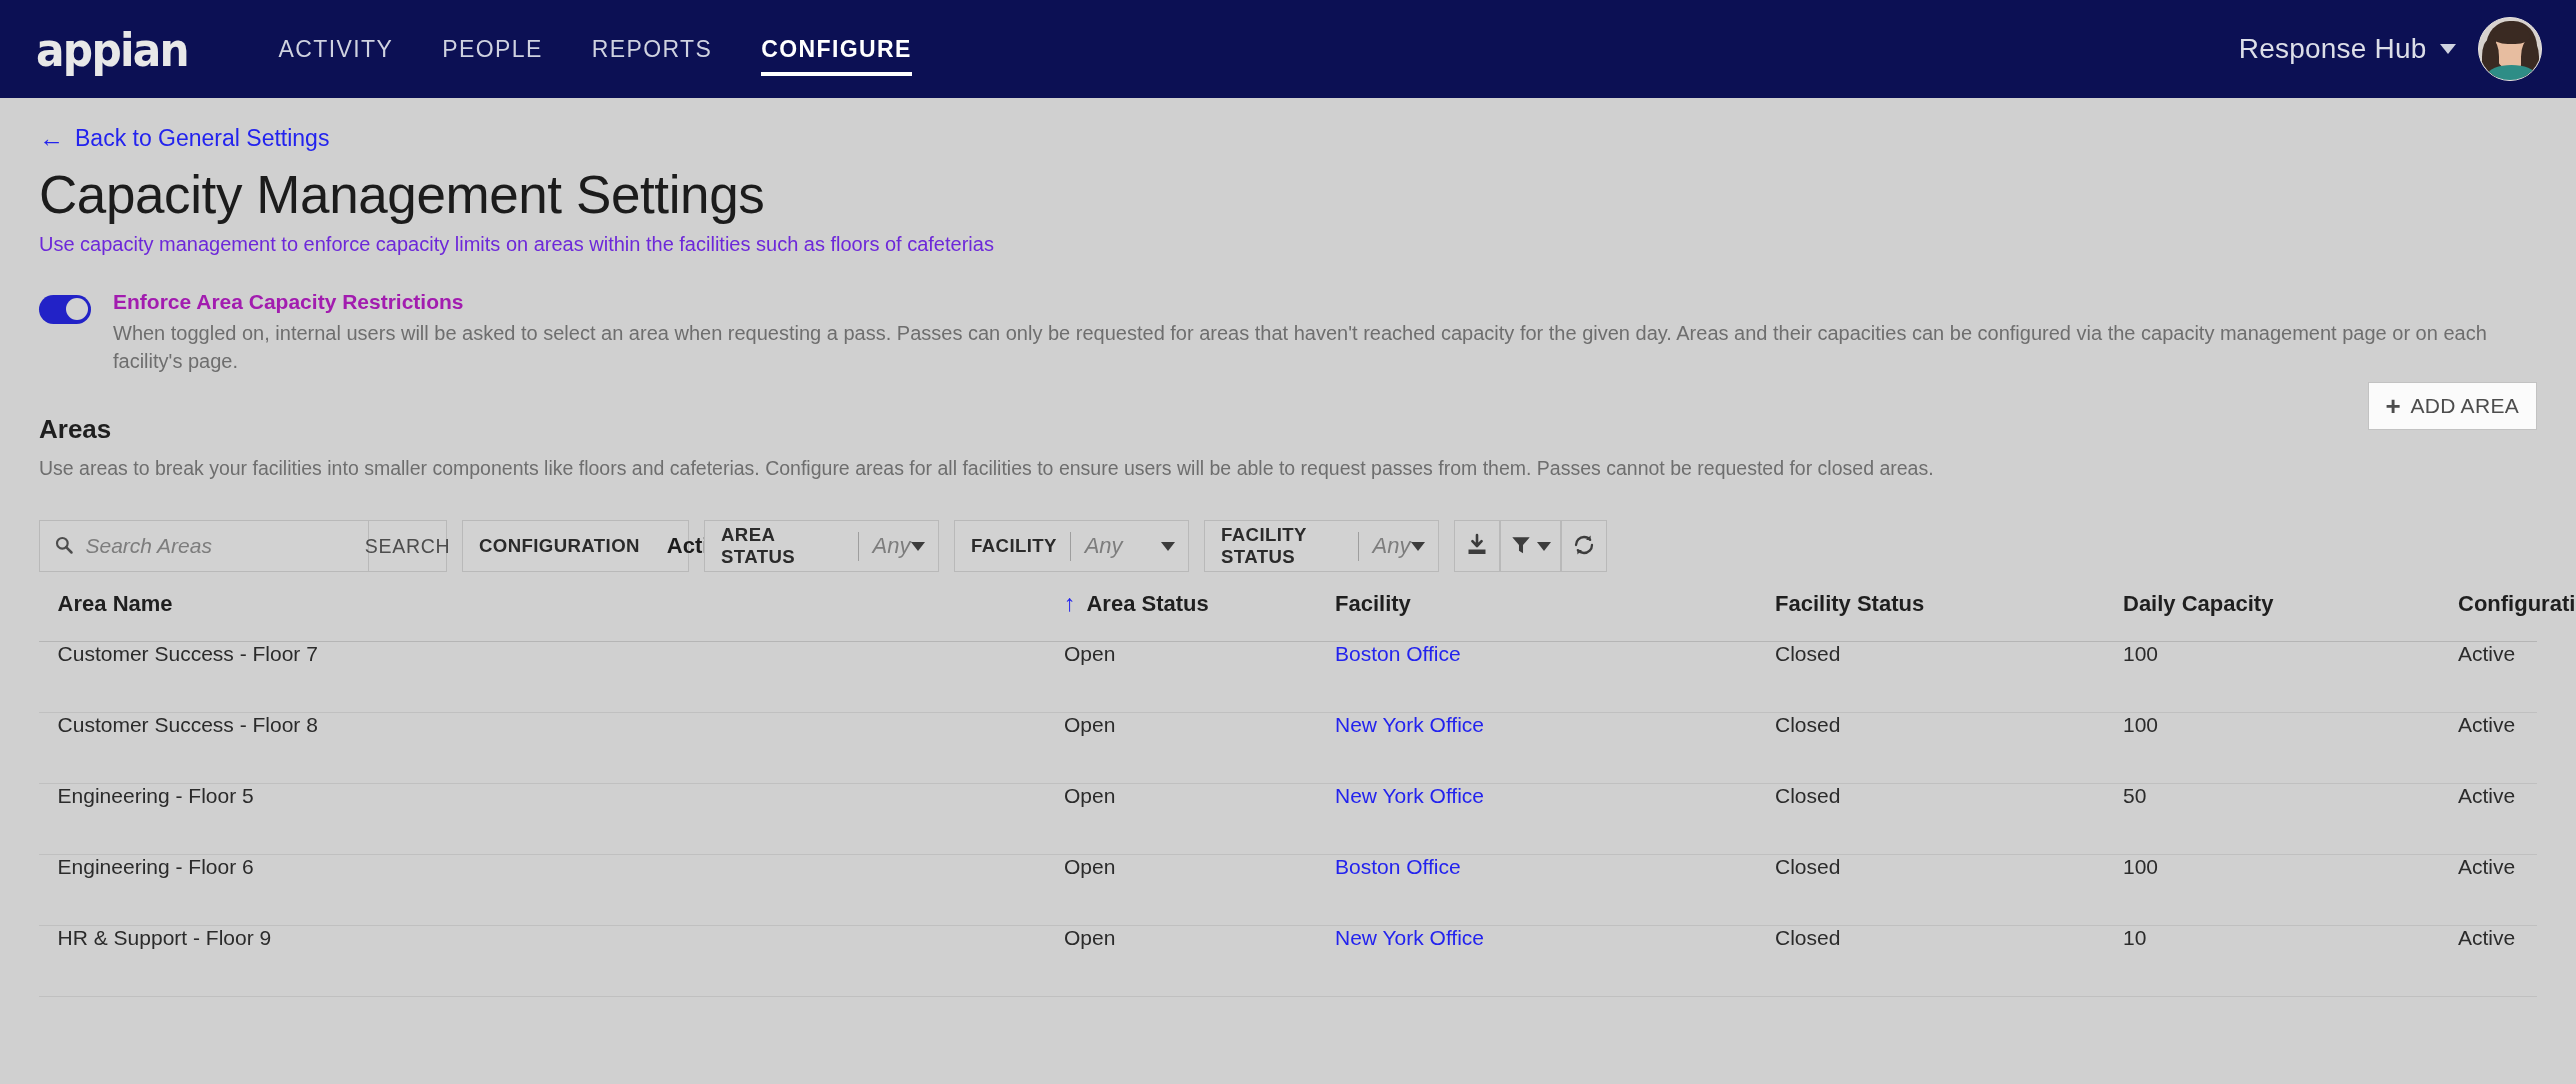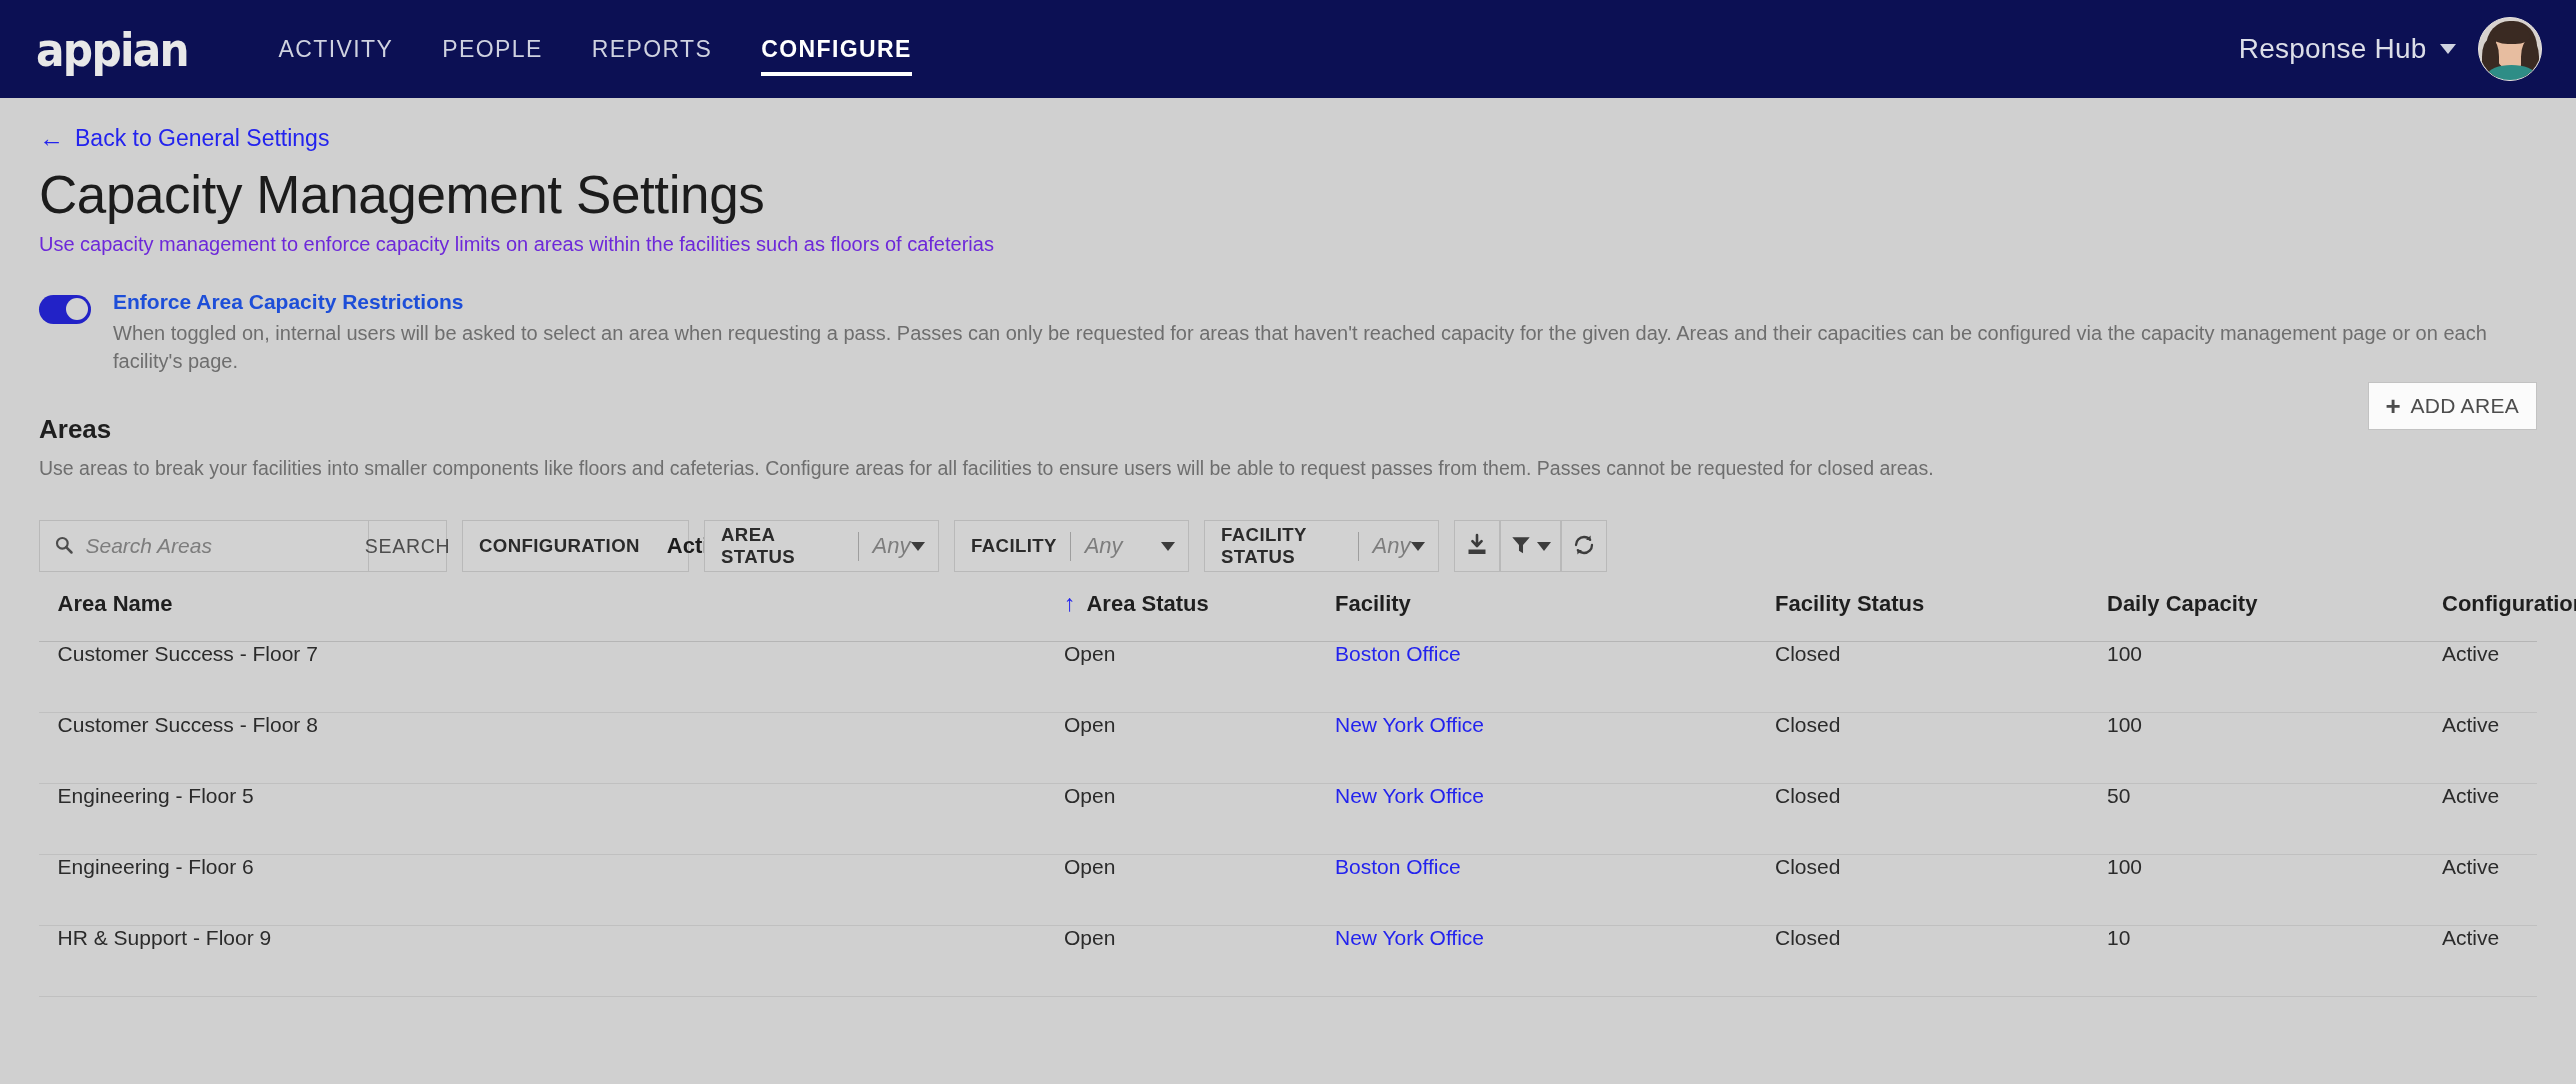--- a/index.html
+++ b/index.html
@@ -73,21 +73,21 @@
   
   .togglerow{ display:flex; gap:22px; margin-top:34px; align-items:flex-start; }
   .switch{
     width:52px;height:29px;border-radius:14.4px;background:#2222c7;
     position:relative; flex:none; margin-top:5px; cursor:pointer;
   }
   .switch .knob{
     position:absolute; top:3.4px; right:3.4px; width:22px;height:22px;border-radius:50%;
     background:#d2d2d2;
   }
-  .tg-title{ font-size:21px; font-weight:bold; color:#1d4ed8; }
+  .tg-title{ font-size:21px; font-weight:bold; color:#a21caf; }
   .tg-desc{ font-size:20px; color:#6e6e6e; line-height:1.42; margin-top:5px; max-width:2453px; }
 
   
   .h2{ font-size:26px; font-weight:bold; color:#1f1f1f; margin-top:39px; }
   .areas-head{ display:flex; align-items:flex-start; }
   .areas-desc{ font-size:19.5px; color:#6e6e6e; line-height:1.45; margin-top:8.5px; max-width:2241px; }
   .addarea{
     margin-left:auto; margin-top:6.8px;
     background:#fbfbfb; border:0.8px solid #c2c2c2;
     height:48px; min-width:164px; padding:0 17px;
@@ -146,21 +146,21 @@
     display:flex; align-items:flex-start; height:71px;
     border-bottom:0.8px solid #c0c0c0;
   }
   .thead{ height:51px; border-bottom:0.8px solid #b5b5b5; }
   .th{ font-size:22px; font-weight:bold; color:#1f1f1f; display:flex; align-items:center; gap:9.3px; }
   .td{ font-size:21px; color:#2b2b2b; }
   .c-name{ width:1025px; flex:none; padding-left:18.6px; }
   .c-status{ width:271px; flex:none; }
   .c-fac{ width:440px; flex:none; }
   .c-facstatus{ width:332px; flex:none; }
-  .c-cap{ width:335px; flex:none; }
+  .c-cap{ width:335px; flex:none;margin-left:16px; }
   .c-config{ width:254px; flex:none; }
   .c-menu{ flex:1; display:flex; justify-content:flex-end; padding-right:29px; }
   .sortarrow{ color:#2323ee; font-size:23px; font-weight:bold; line-height:1; margin-right:1.7px; }
   .link{ color:#2323ee; cursor:pointer; }
 </style>
 </head>
 <body>
 
 <div class="topnav">
   <div class="logo">appian</div>

